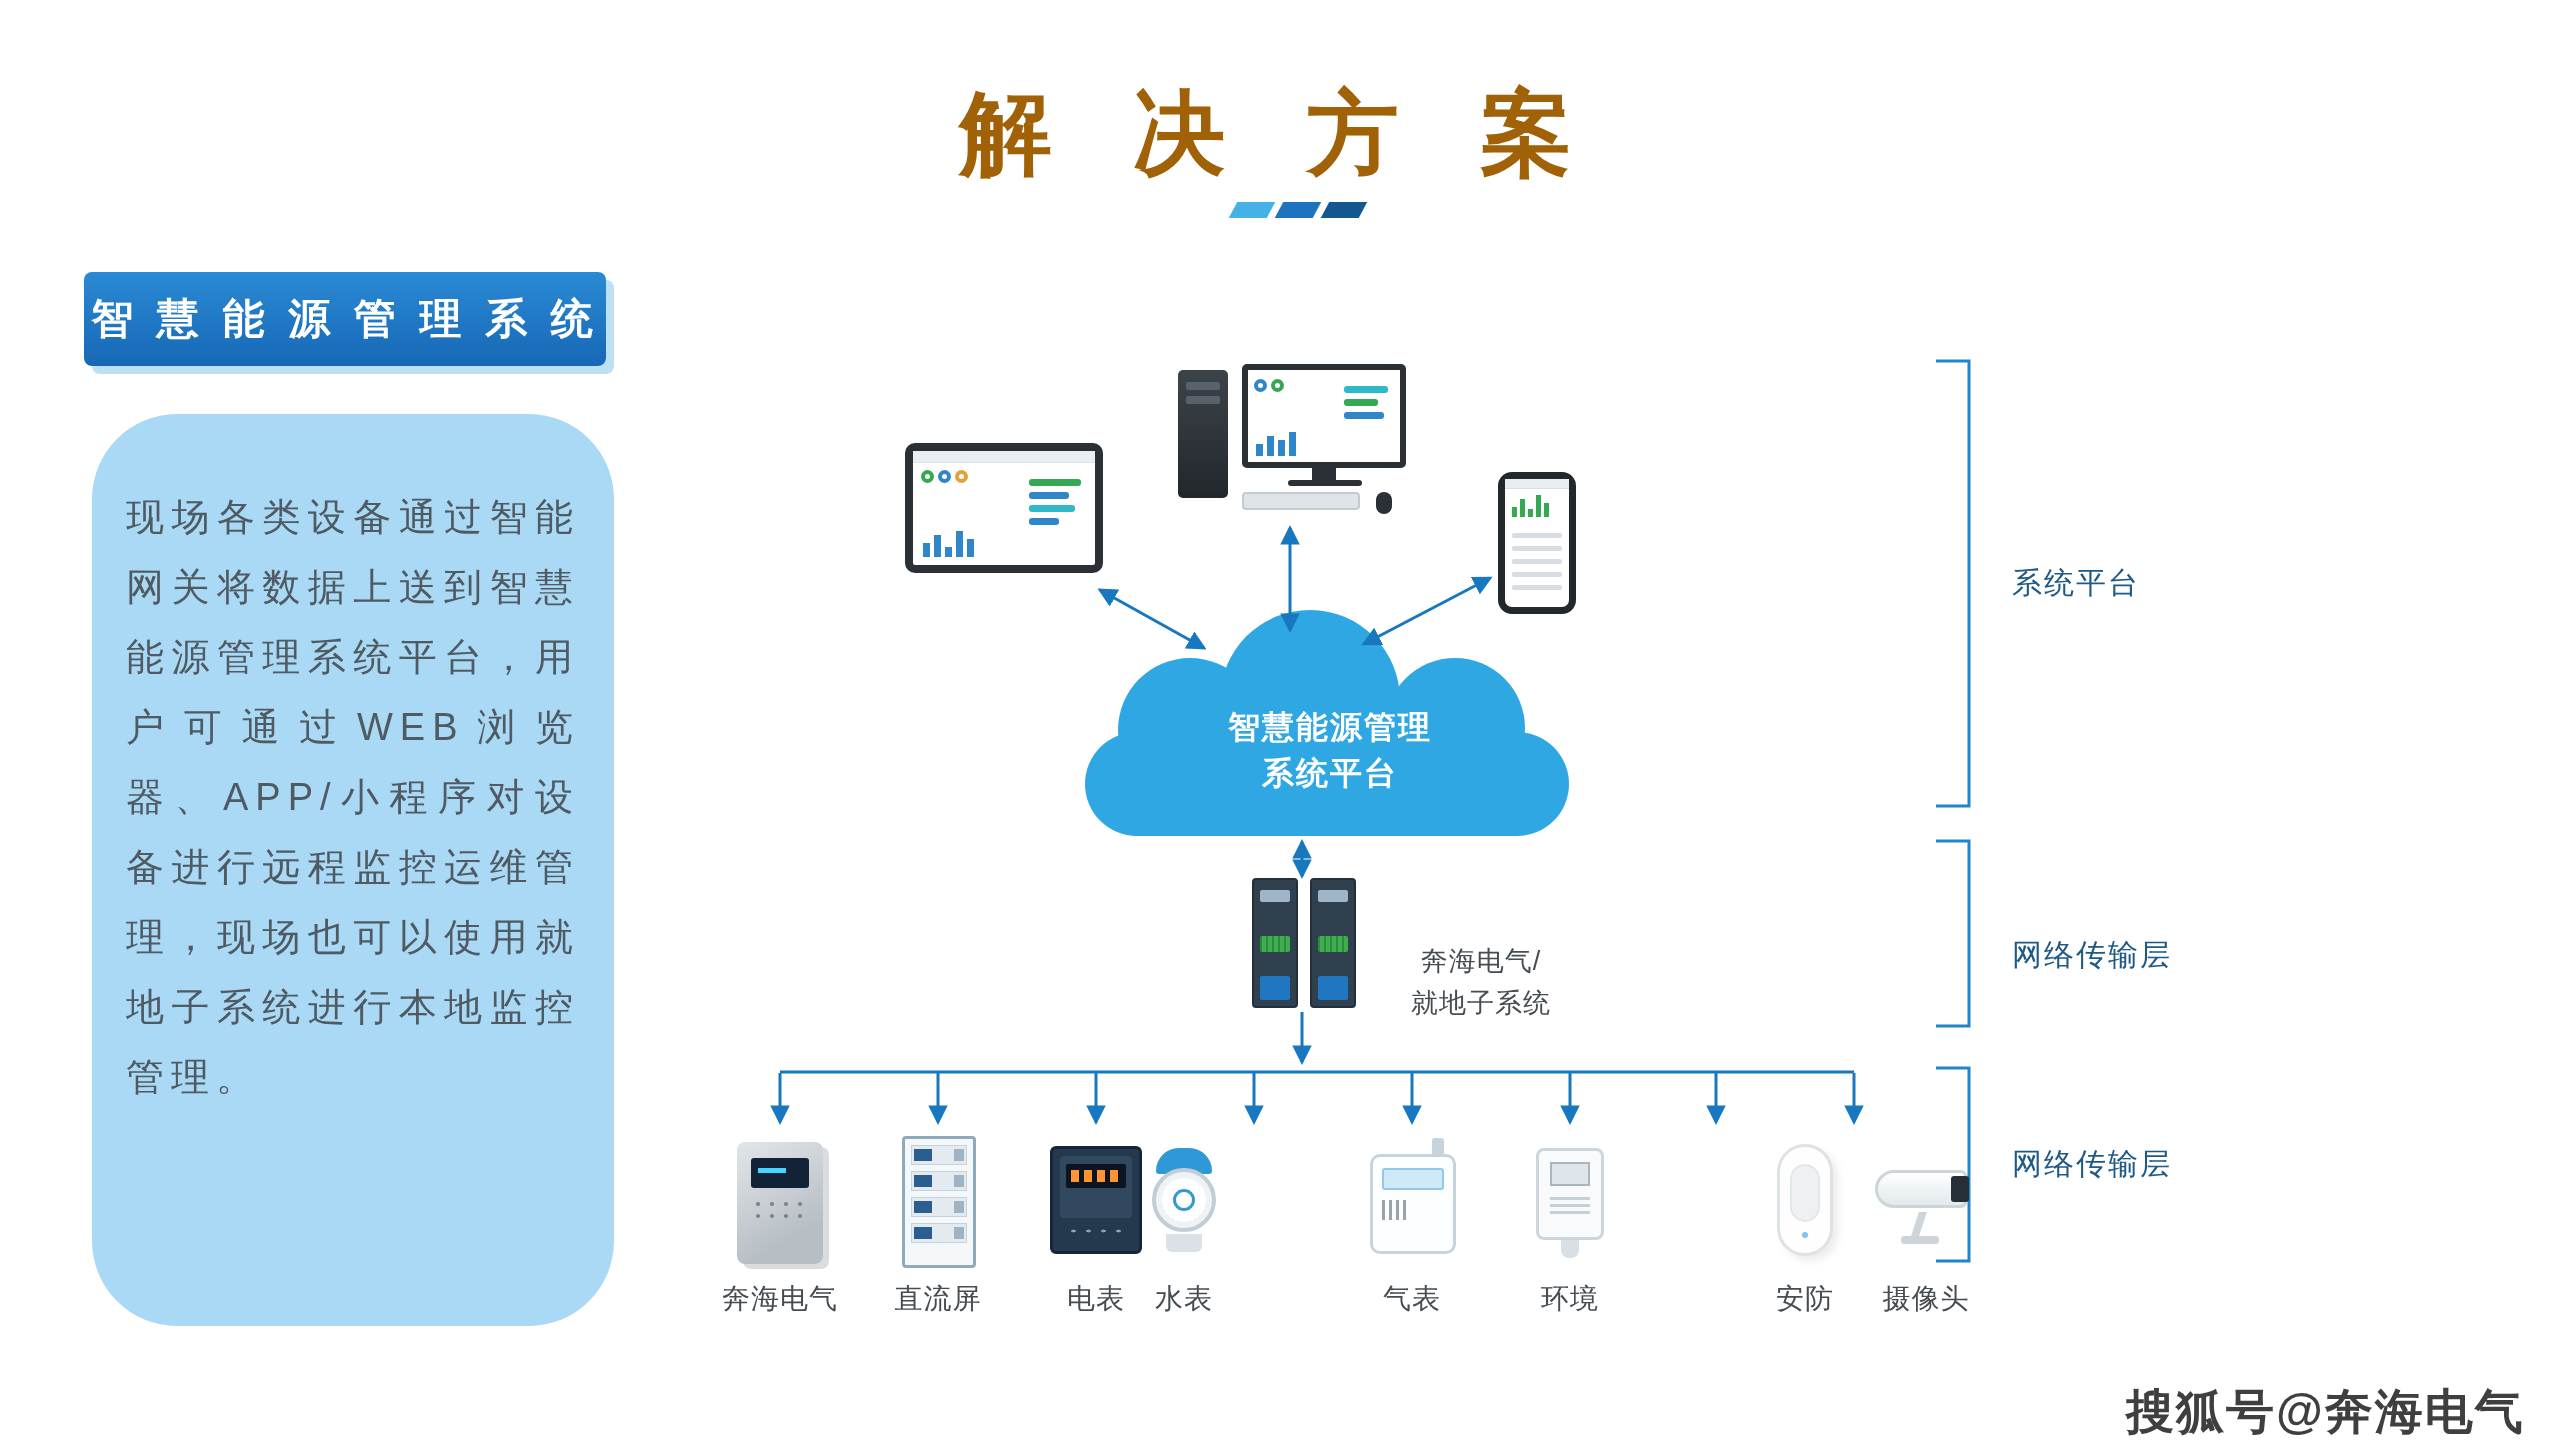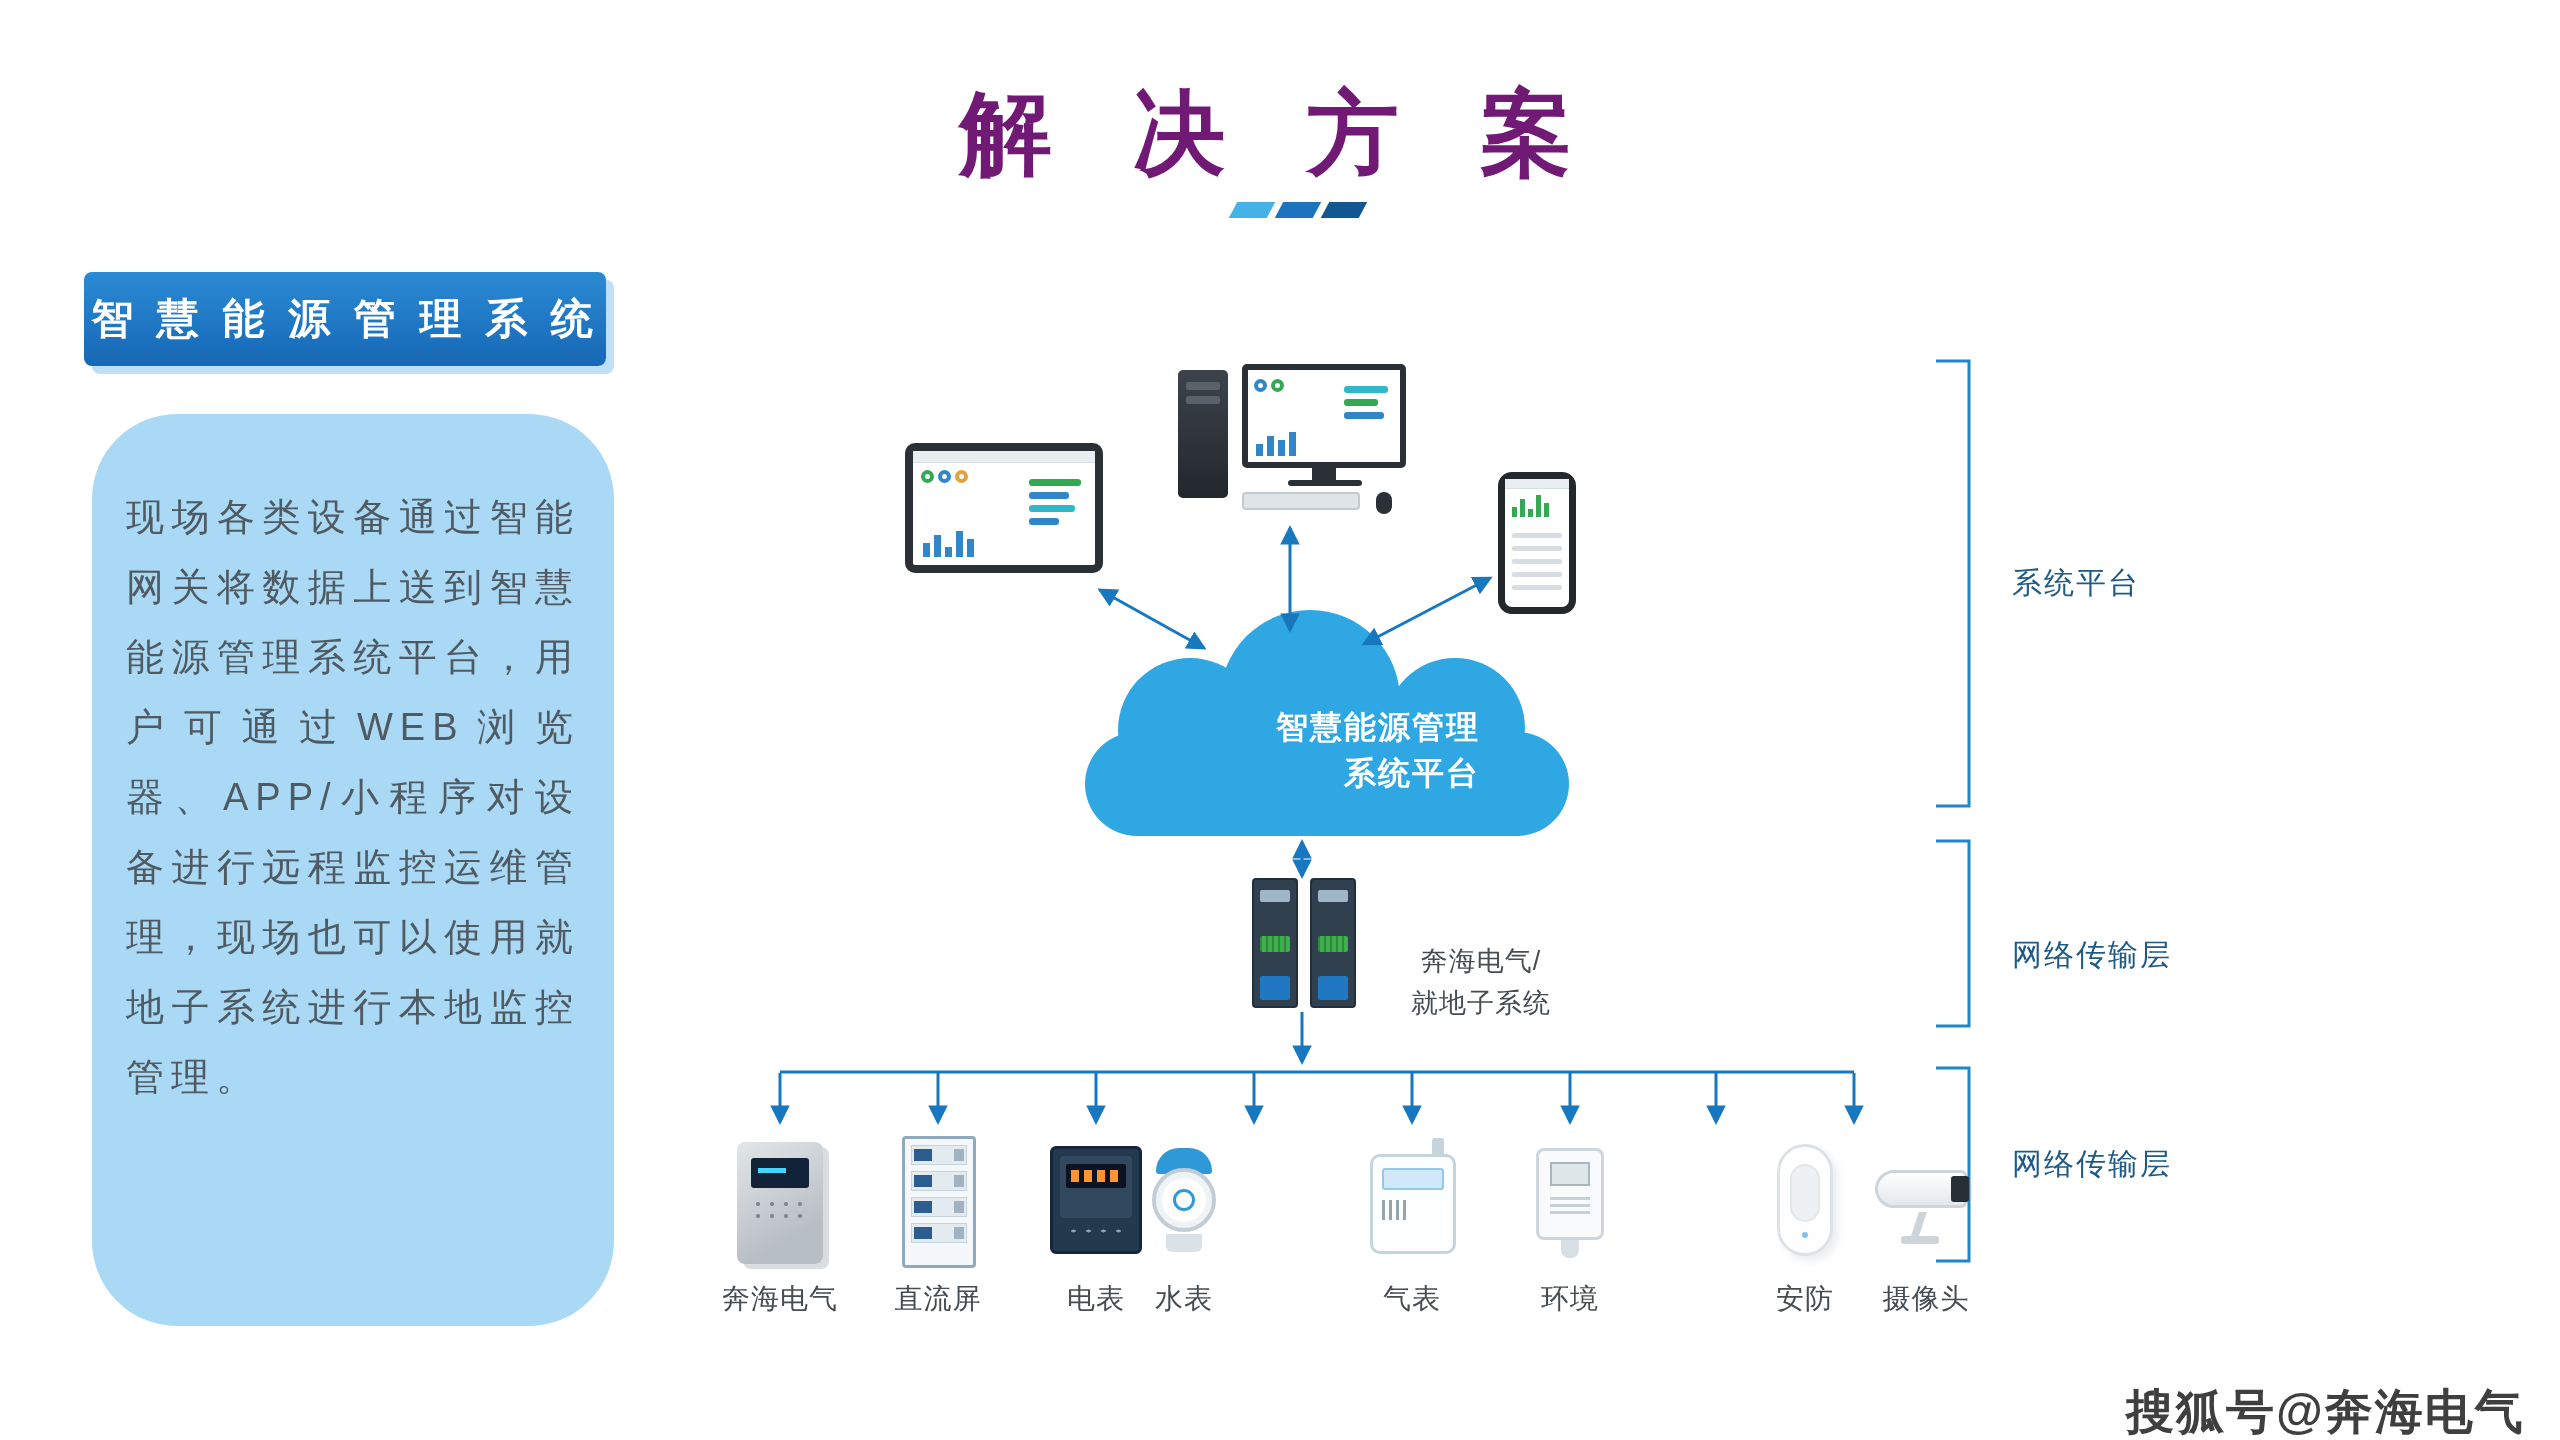--- a/index.html
+++ b/index.html
@@ -1,21 +1,21 @@
 <!DOCTYPE html>
 <html><head>
 <meta charset="utf-8">
 <style>
   * { box-sizing: border-box; margin: 0; padding: 0; }
   html, body { width: 2560px; height: 1440px; background: #ffffff; overflow: hidden;
     font-family: "Liberation Sans", sans-serif; }
 
   
   .page-title { position: absolute; left: 0; right: 0; top: 72px; text-align: center;
-    font-size: 92px; font-weight: 600; color: #701a75; letter-spacing: 28px; }
+    font-size: 92px; font-weight: 600; color: #a16207; letter-spacing: 28px; }
   .title-accent { position: absolute; left: 1233px; top: 202px; display: flex; gap: 8px; }
   .title-accent i { display: block; width: 38px; height: 16px; transform: skewX(-28deg); }
   .title-accent i:nth-child(1) { background: #45b2e7; }
   .title-accent i:nth-child(2) { background: #1e73be; }
   .title-accent i:nth-child(3) { background: #14568f; }
 
   
   .sidebar-badge { position: absolute; left: 84px; top: 272px; width: 522px; height: 94px;
     background: linear-gradient(180deg, #2b8ad4 0%, #1668b6 100%);
     border-radius: 8px; box-shadow: 8px 8px 0 rgba(170, 212, 240, 0.75);
@@ -23,21 +23,21 @@
     color: #ffffff; font-size: 42px; font-weight: 700; letter-spacing: 6px; }
   .sidebar-panel { position: absolute; left: 92px; top: 414px; width: 522px; height: 912px;
     background: #a9d9f4; border-radius: 85px; padding: 68px 34px; }
   .sidebar-panel .desc { font-size: 38px; color: #4f5a63; line-height: 70px;
     letter-spacing: 7px; text-align: justify; }
 
   
   svg.wires { position: absolute; left: 0; top: 0; }
 
   
-  .cloud-label { position: absolute; left: 1180px; top: 704px; width: 300px; text-align: right;
+  .cloud-label { position: absolute; left: 1180px; top: 704px; width: 300px; text-align: center;
     color: #ffffff; font-size: 32px; font-weight: 700; line-height: 46px; letter-spacing: 2px; }
 
   
   .tablet { position: absolute; left: 905px; top: 443px; width: 198px; height: 130px;
     background: #fff; border: 8px solid #2a3036; border-radius: 10px; }
   .t-head { height: 12px; background: #e9eef1; border-bottom: 1px solid #d9e0e4; }
   .donuts { position: absolute; left: 8px; top: 18px; }
   .donut { display: inline-block; width: 13px; height: 13px; border-radius: 50%; border: 4px solid; margin-right: 4px; }
   .d-g { border-color: #35a854; } .d-b { border-color: #2f86c8; } .d-o { border-color: #e2a33c; }
   .vbars { position: absolute; left: 10px; bottom: 8px; display: flex; align-items: flex-end; gap: 4px; }

